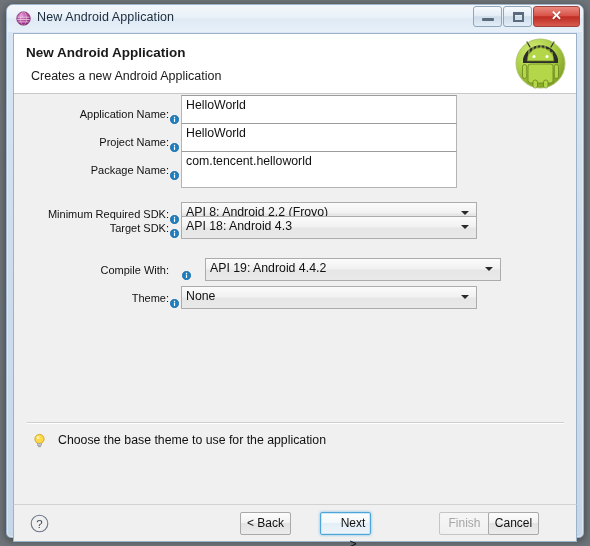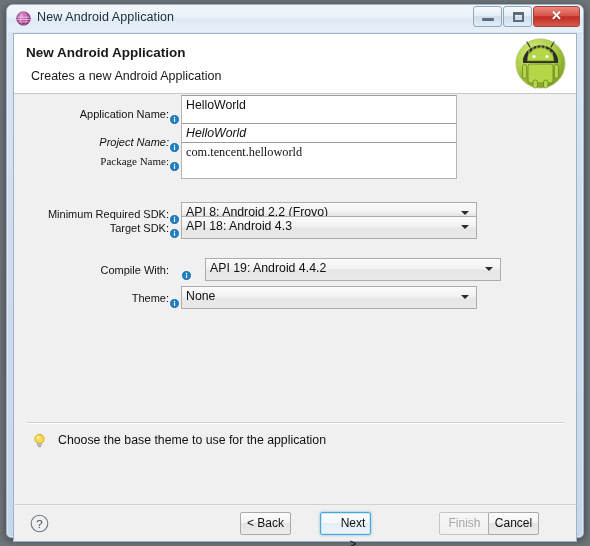--- a/index.html
+++ b/index.html
@@ -386,33 +386,33 @@
         <span class="info-icon">
           <svg width="9" height="9" viewBox="0 0 9 9">
               <circle cx="4.5" cy="4.5" r="4.2" fill="#1b7fc4" stroke="#0f5e95" stroke-width="0.6"></circle>
               <rect x="3.9" y="3.5" width="1.2" height="3.4" fill="#fff"></rect>
               <rect x="3.9" y="1.8" width="1.2" height="1.2" fill="#fff"></rect>
             </svg>
         </span>
         <div class="text-input" placeholder="">HelloWorld</div>
       </div>
 
-      <div class="form-row" style="top:37px;font-style:italic;">
+      <div class="form-row" style="top:37px;">
         <span class="field-label">Project Name:</span>
         <span class="info-icon">
           <svg width="9" height="9" viewBox="0 0 9 9">
               <circle cx="4.5" cy="4.5" r="4.2" fill="#1b7fc4" stroke="#0f5e95" stroke-width="0.6"></circle>
               <rect x="3.9" y="3.5" width="1.2" height="3.4" fill="#fff"></rect>
               <rect x="3.9" y="1.8" width="1.2" height="1.2" fill="#fff"></rect>
             </svg>
         </span>
         <div class="text-input" placeholder="">HelloWorld</div>
       </div>
 
-      <div class="form-row" style="top:56px;font-family:Liberation Serif, serif;">
+      <div class="form-row" style="top:65px;">
         <span class="field-label">Package Name:</span>
         <span class="info-icon">
           <svg width="9" height="9" viewBox="0 0 9 9">
               <circle cx="4.5" cy="4.5" r="4.2" fill="#1b7fc4" stroke="#0f5e95" stroke-width="0.6"></circle>
               <rect x="3.9" y="3.5" width="1.2" height="3.4" fill="#fff"></rect>
               <rect x="3.9" y="1.8" width="1.2" height="1.2" fill="#fff"></rect>
             </svg>
         </span>
         <div class="text-input" placeholder="">com.tencent.helloworld</div>
       </div>

